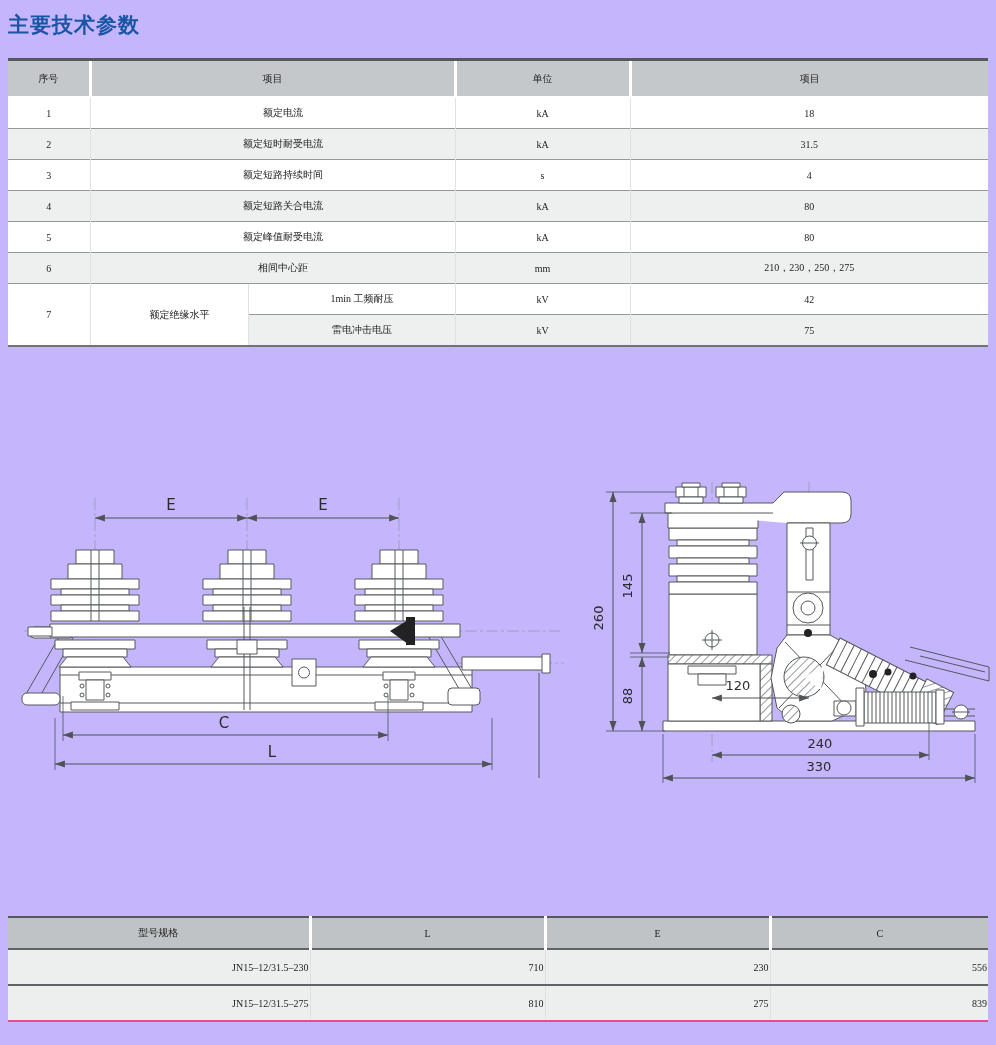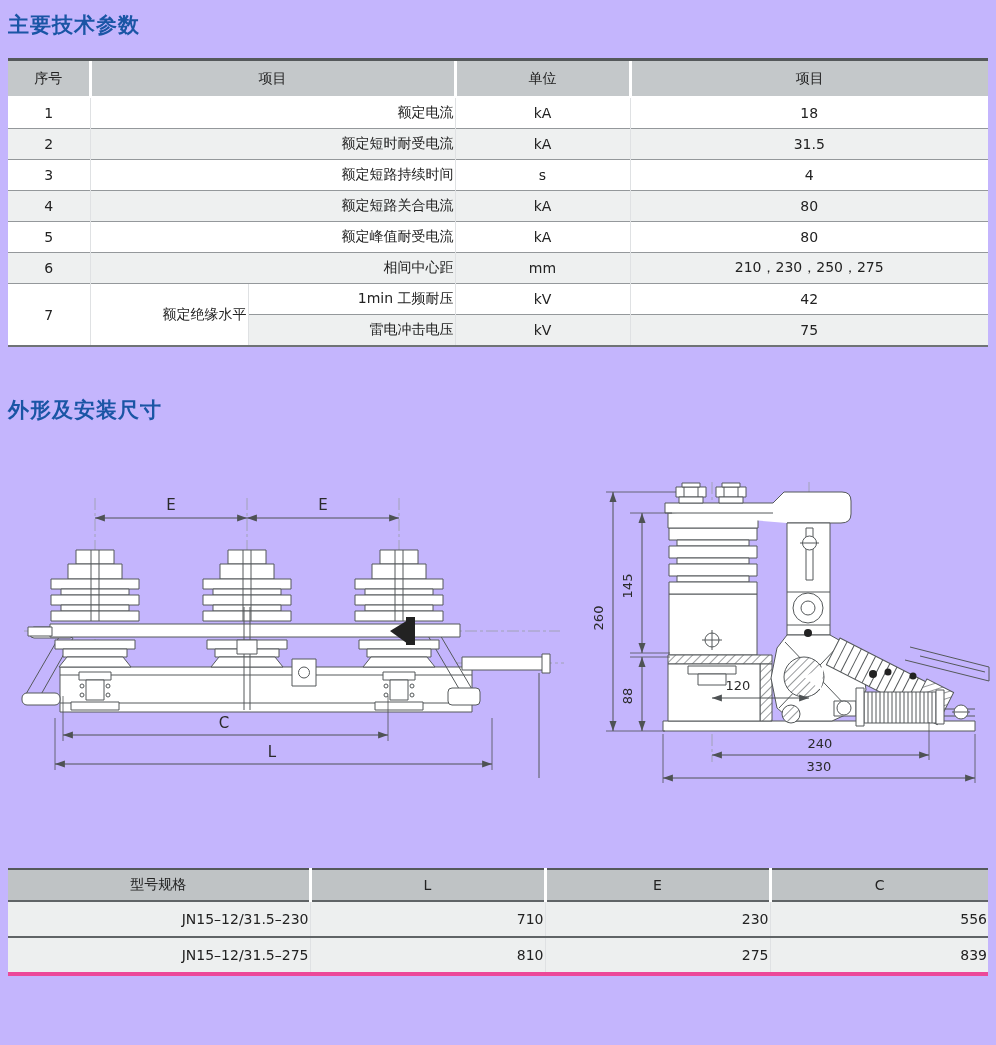--- a/index.html
+++ b/index.html
@@ -5,35 +5,35 @@
   html,body { margin:0; padding:0; background:#fff; }
   .page { position:relative; width:996px; height:1045px; background:#c4b5fd; overflow:hidden;
           font-family:"DejaVu Sans","Liberation Sans",sans-serif;padding-left:8px; }
 
   .sec-title { position:absolute; left:8px; margin:0; font-size:21px; font-weight:700;
                color:#1a55a5; letter-spacing:1px; }
   .t1 { top:11px; }
   .t2 { top:396px; }
 
   table { border-collapse:collapse; table-layout:fixed; position:absolute; left:8px;
-          width:980px; font-size:14px; color:#222; }
+          width:980px; font-size:10px; color:#222;font-family:Liberation Serif, serif; }
 
   
   .params { top:58px; border-bottom:2px solid #6f7376; }
   .params th { background:#c4c8ca; height:33px; font-weight:400; border-top:3px solid #54585a;
                border-bottom:2px solid #fff; text-align:center; }
   .params th + th { border-left:3px solid #fff; }
   .params td { height:28px; text-align:center; border-top:1px solid #94989b; background:#fff; }
-  .params td.item, .params td.subitem { text-align:right; padding-left:22px; }
+  .params td.item, .params td.subitem { text-align:center; padding-left:22px; }
   .params td.vsep { border-left:1px solid #dfe1e3; }
   .params tr.alt > td { background:#eef0f0; }
   .params td.merged { background:#fff; }
 
   
-  .models { top:868px; border-bottom:4px solid #ec4899; }
+  .models { top:916px; border-bottom:2px solid #ec4899; }
   .models th { background:#bfc3c5; height:28px; font-weight:400; border-top:2px solid #54585a;
                border-bottom:2px solid #606466; text-align:center; }
   .models th + th { border-left:3px solid #fff; }
   .models td { height:32px; text-align:center; background:#fff; }
   .models tbody tr + tr td { border-top:2px solid #606466; }
   .models td + td { border-left:1px solid #dfe1e3; }
   .models tr.alt td { background:#edefef;text-align:right; }
 
   
   .svg-front { position:absolute; left:10px; top:482px; width:565px; height:300px; }
@@ -116,21 +116,20 @@
         <td class="vsep">42</td>
       </tr>
       <tr class="alt">
         <td class="subitem vsep">雷电冲击电压</td>
         <td class="vsep">kV</td>
         <td class="vsep">75</td>
       </tr>
     </tbody>
   </table>
 
-  <h1 class="sec-title t2">外形及安装尺寸</h1>
 
   <svg class="svg-front" viewBox="0 0 565 300">
     <defs>
       <marker id="ar1" viewBox="0 0 10 8" markerWidth="11" markerHeight="9" refX="9.5" refY="4" orient="auto-start-reverse">
         <path d="M0.5,0.8 L9.5,4 L0.5,7.2 z" fill="#4e5254"></path>
       </marker>
     </defs>
 
     <g class="cl" stroke-dasharray="12 3 3 3">
       <line x1="85" y1="16" x2="85" y2="208"></line>

